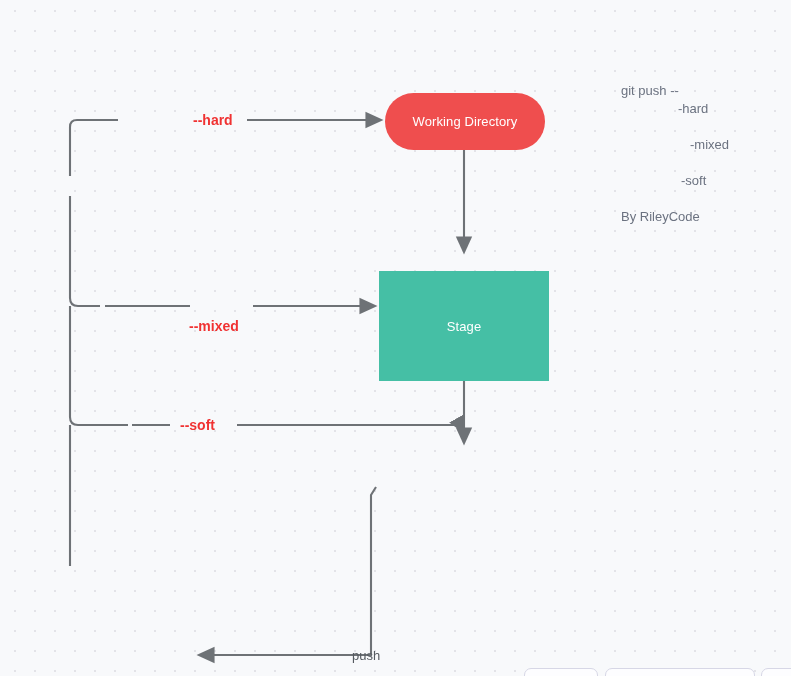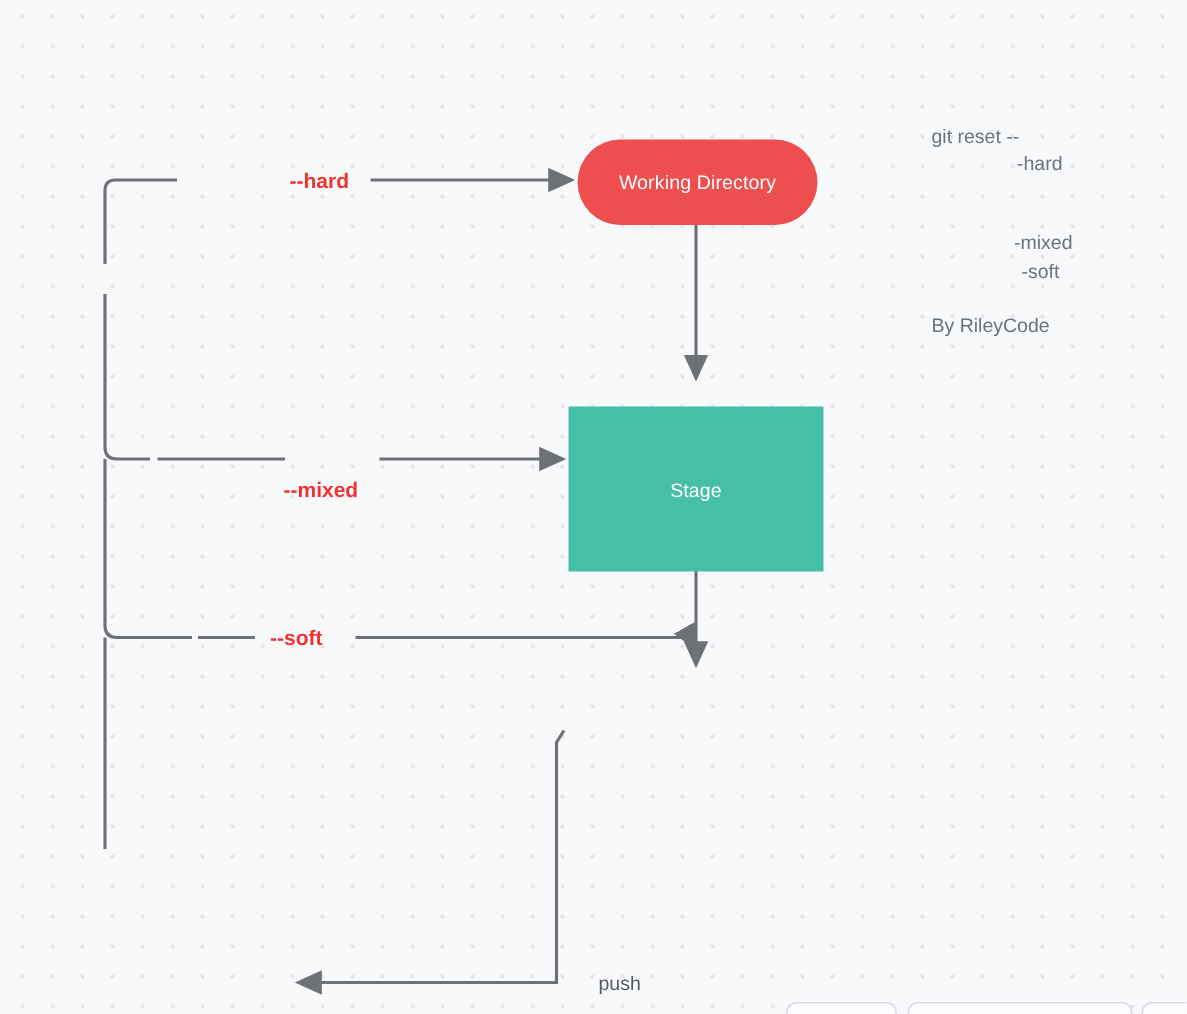--- a/index.html
+++ b/index.html
@@ -81,30 +81,29 @@
   }
   .edge-label {
     position: absolute;
     font-size: 14px;
     font-weight: 600;
     white-space: nowrap;
   }
   .edge-label.plain {
     font-weight: 400;
     font-size: 13px;
-    margin-left: 47px;
   }
   .note {
     position: absolute;
     font-size: 13px;
     color: #6b7280;
     white-space: nowrap;
   }
   .note-hard   { left: 678px; top: 101px; }
-  .note-mixed  { left: 676px; top: 137px; margin-top: 17px; }
+  .note-mixed  { left: 690px; top: 137px; }
   .note-soft   { left: 681px; top: 173px; }
   .note-title  { left: 621px; top: 83px; }
   .note-author { left: 621px; top: 209px; }
   .bottom-bar {
     position: absolute;
     left: 0;
     bottom: 0;
     width: 791px;
     height: 8px;
     pointer-events: none;
@@ -164,21 +163,21 @@
 
 
   <span class="edge-label" style="left:193px; top:112px; color:#f03232;">--hard</span>
 
   <span class="edge-label" style="left:189px; top:298px; color:#f03232;margin-top:20px;">--mixed</span>
 
   <span class="edge-label" style="left:180px; top:417px; color:#f03232;">--soft</span>
 
   <span class="edge-label plain" style="left:352px; top:648px; color:#555a60;">push</span>
 
-  <span class="note note-title">git reset --</span>
+  <span class="note note-title">git push --</span>
   <span class="note note-hard">-hard</span>
   <span class="note note-mixed">-mixed</span>
   <span class="note note-soft">-soft</span>
   <span class="note note-author">By RileyCode</span>
 
   <div class="bottom-bar">
     <div class="bottom-pill" style="left:524px; width:72px;"></div>
     <div class="bottom-pill" style="left:605px; width:148px;"></div>
     <div class="bottom-pill" style="left:761px; width:40px;"></div>
   </div>

